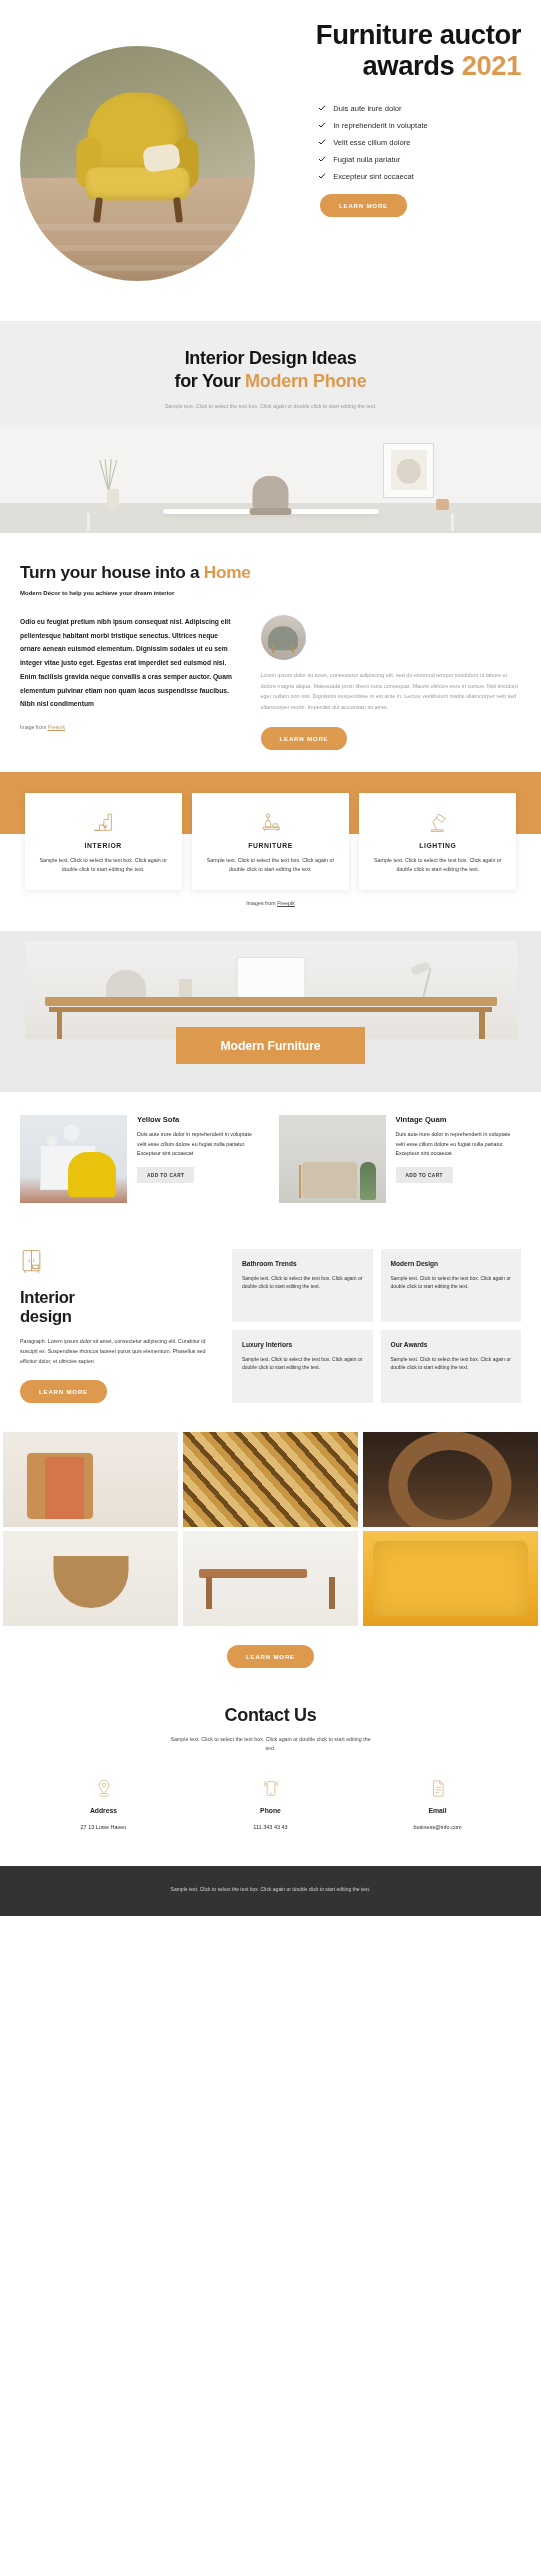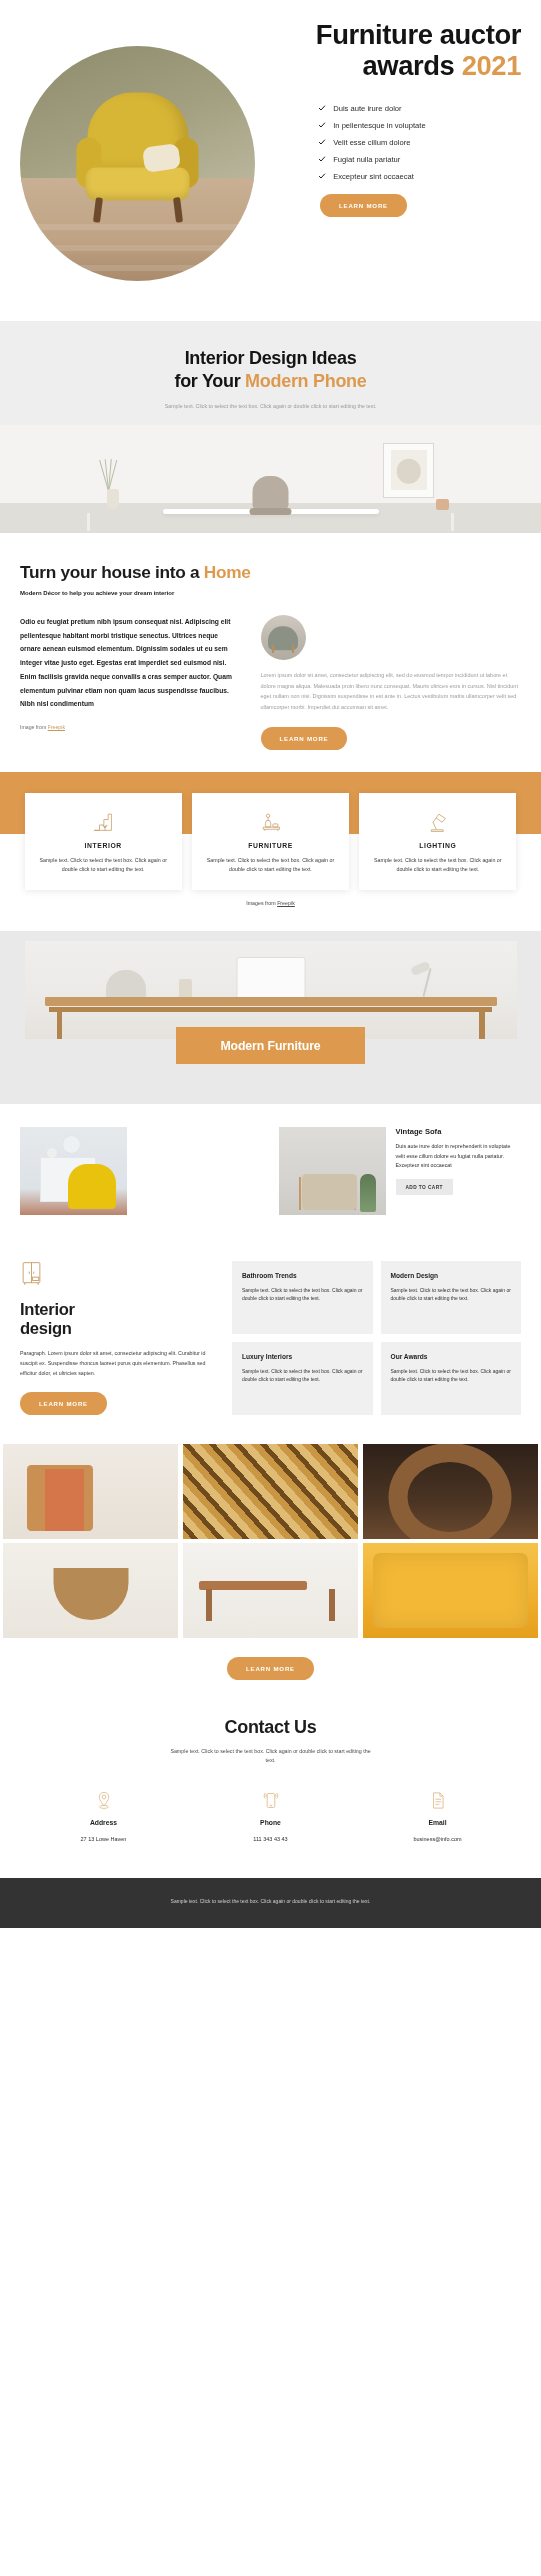--- a/index.html
+++ b/index.html
@@ -204,21 +204,21 @@
   .desk .top { position:absolute; left: 20px; right: 20px; top: 56px; height: 9.4px; background:#c79a63; border-radius:1.4px;}
   .desk .apron { position:absolute; left: 24.5px; right: 24.5px; top: 66px; height: 5.8px; background:#b2854f;}
   .desk .dleg { position:absolute; top: 71px; width: 5.8px; height: 27px; background:#b2854f;}
   .desk .monitor { position:absolute; left: 50%; transform: translateX(-50%); top: 16px; width: 69px; height: 42px; background: #fbfbfb; border:1.4px solid #dededa; border-radius:2.9px;}
   .desk .lamp { position:absolute; right: 75px; top: 23px; width: 29px; height: 33px;}
   .desk .lamp .arm { position:absolute; left:13px; bottom:0; width:2.2px;height:29px;background:#cfcdc8; transform:rotate(14deg);}
   .desk .lamp .head { position:absolute; left:-1.4px; top:0; width:19px;height:9.4px;background:#dedcd6;border-radius:5px; transform:rotate(-22deg);}
   .desk .chairB { position:absolute; left: 81px; top: 29px; width: 40px; height: 29px; background:#d9d6d0; border-radius: 19px 19px 4.3px 4.3px;}
   .desk .plantD { position:absolute; left: 154px; top: 38px; width:13px;height:19px;background:#dfd9cd;border-radius:2.2px;}
   .mf-banner {
-    position: relative; margin: -11.5px auto 12px; width: 189px;
+    position: relative; margin: -11.5px auto 0; width: 189px;
     background: #dd9a4e; color: #fff; text-align: center;
     padding: 11.5px 0; font-size: 12.3px; font-weight: 700; letter-spacing:-0.1px;
   }
   .desk-wrap .spacer { height: 27.4px; }
 
   
   .products { display: flex; gap: 16px; padding: 23px 20px 30px; }
   .prod { flex: 1; display: flex; gap: 10px; }
   .prod .thumb { width: 107px; height: 88px; position: relative; overflow: hidden; flex: 0 0 107px;}
   .thumb.yellow { background: linear-gradient(180deg,#e6e9ec 0%, #dde2e7 70%, #b9836a 100%); }
@@ -319,21 +319,21 @@
         <li>
           <svg class="tick" viewBox="0 0 24 24" fill="none" stroke="#1d1d1d" stroke-width="3" stroke-linecap="round" stroke-linejoin="round">
               <polyline points="4,13 9,18 20,6"></polyline>
             </svg>
           <span>Duis aute irure dolor</span>
         </li>
         <li>
           <svg class="tick" viewBox="0 0 24 24" fill="none" stroke="#1d1d1d" stroke-width="3" stroke-linecap="round" stroke-linejoin="round">
               <polyline points="4,13 9,18 20,6"></polyline>
             </svg>
-          <span>In pellentesque in voluptate</span>
+          <span>In reprehenderit in voluptate</span>
         </li>
         <li>
           <svg class="tick" viewBox="0 0 24 24" fill="none" stroke="#1d1d1d" stroke-width="3" stroke-linecap="round" stroke-linejoin="round">
               <polyline points="4,13 9,18 20,6"></polyline>
             </svg>
           <span>Velit esse cillum dolore</span>
         </li>
         <li>
           <svg class="tick" viewBox="0 0 24 24" fill="none" stroke="#1d1d1d" stroke-width="3" stroke-linecap="round" stroke-linejoin="round">
               <polyline points="4,13 9,18 20,6"></polyline>
@@ -472,30 +472,35 @@
   </div>
 
   <div class="products">
     <div class="prod">
       <div class="thumb yellow">
         <div class="medal"></div>
           <div class="mantel"></div>
           <div class="flower"></div>
           <div class="sofa"></div>
       </div>
+      <div class="info">
+        <h3>Yellow Sofa</h3>
+        <p>Duis aute irure dolor in reprehenderit in voluptate velit esse cillum dolore eu fugiat nulla pariatur. Excepteur sint occaecat</p>
+        <button class="cart-btn">ADD TO CART</button>
+      </div>
     </div>
     <div class="prod">
       <div class="thumb vintage">
         <div class="frameW"></div>
           <div class="frameW2"></div>
           <div class="sofa"></div>
           <div class="plant"></div>
       </div>
       <div class="info">
-        <h3>Vintage Sofa</h3>
+        <h3>Vintage Quam</h3>
         <p>Duis aute irure dolor in reprehenderit in voluptate velit esse cillum dolore eu fugiat nulla pariatur. Excepteur sint occaecat</p>
         <button class="cart-btn">ADD TO CART</button>
       </div>
     </div>
   </div>
 
   <div class="idesign">
     <div class="id-left">
       <div class="wardrobe">
         <svg width="23" height="24.5" viewBox="0 0 40 44" fill="none" stroke="#c79a5f" stroke-width="1.6">

